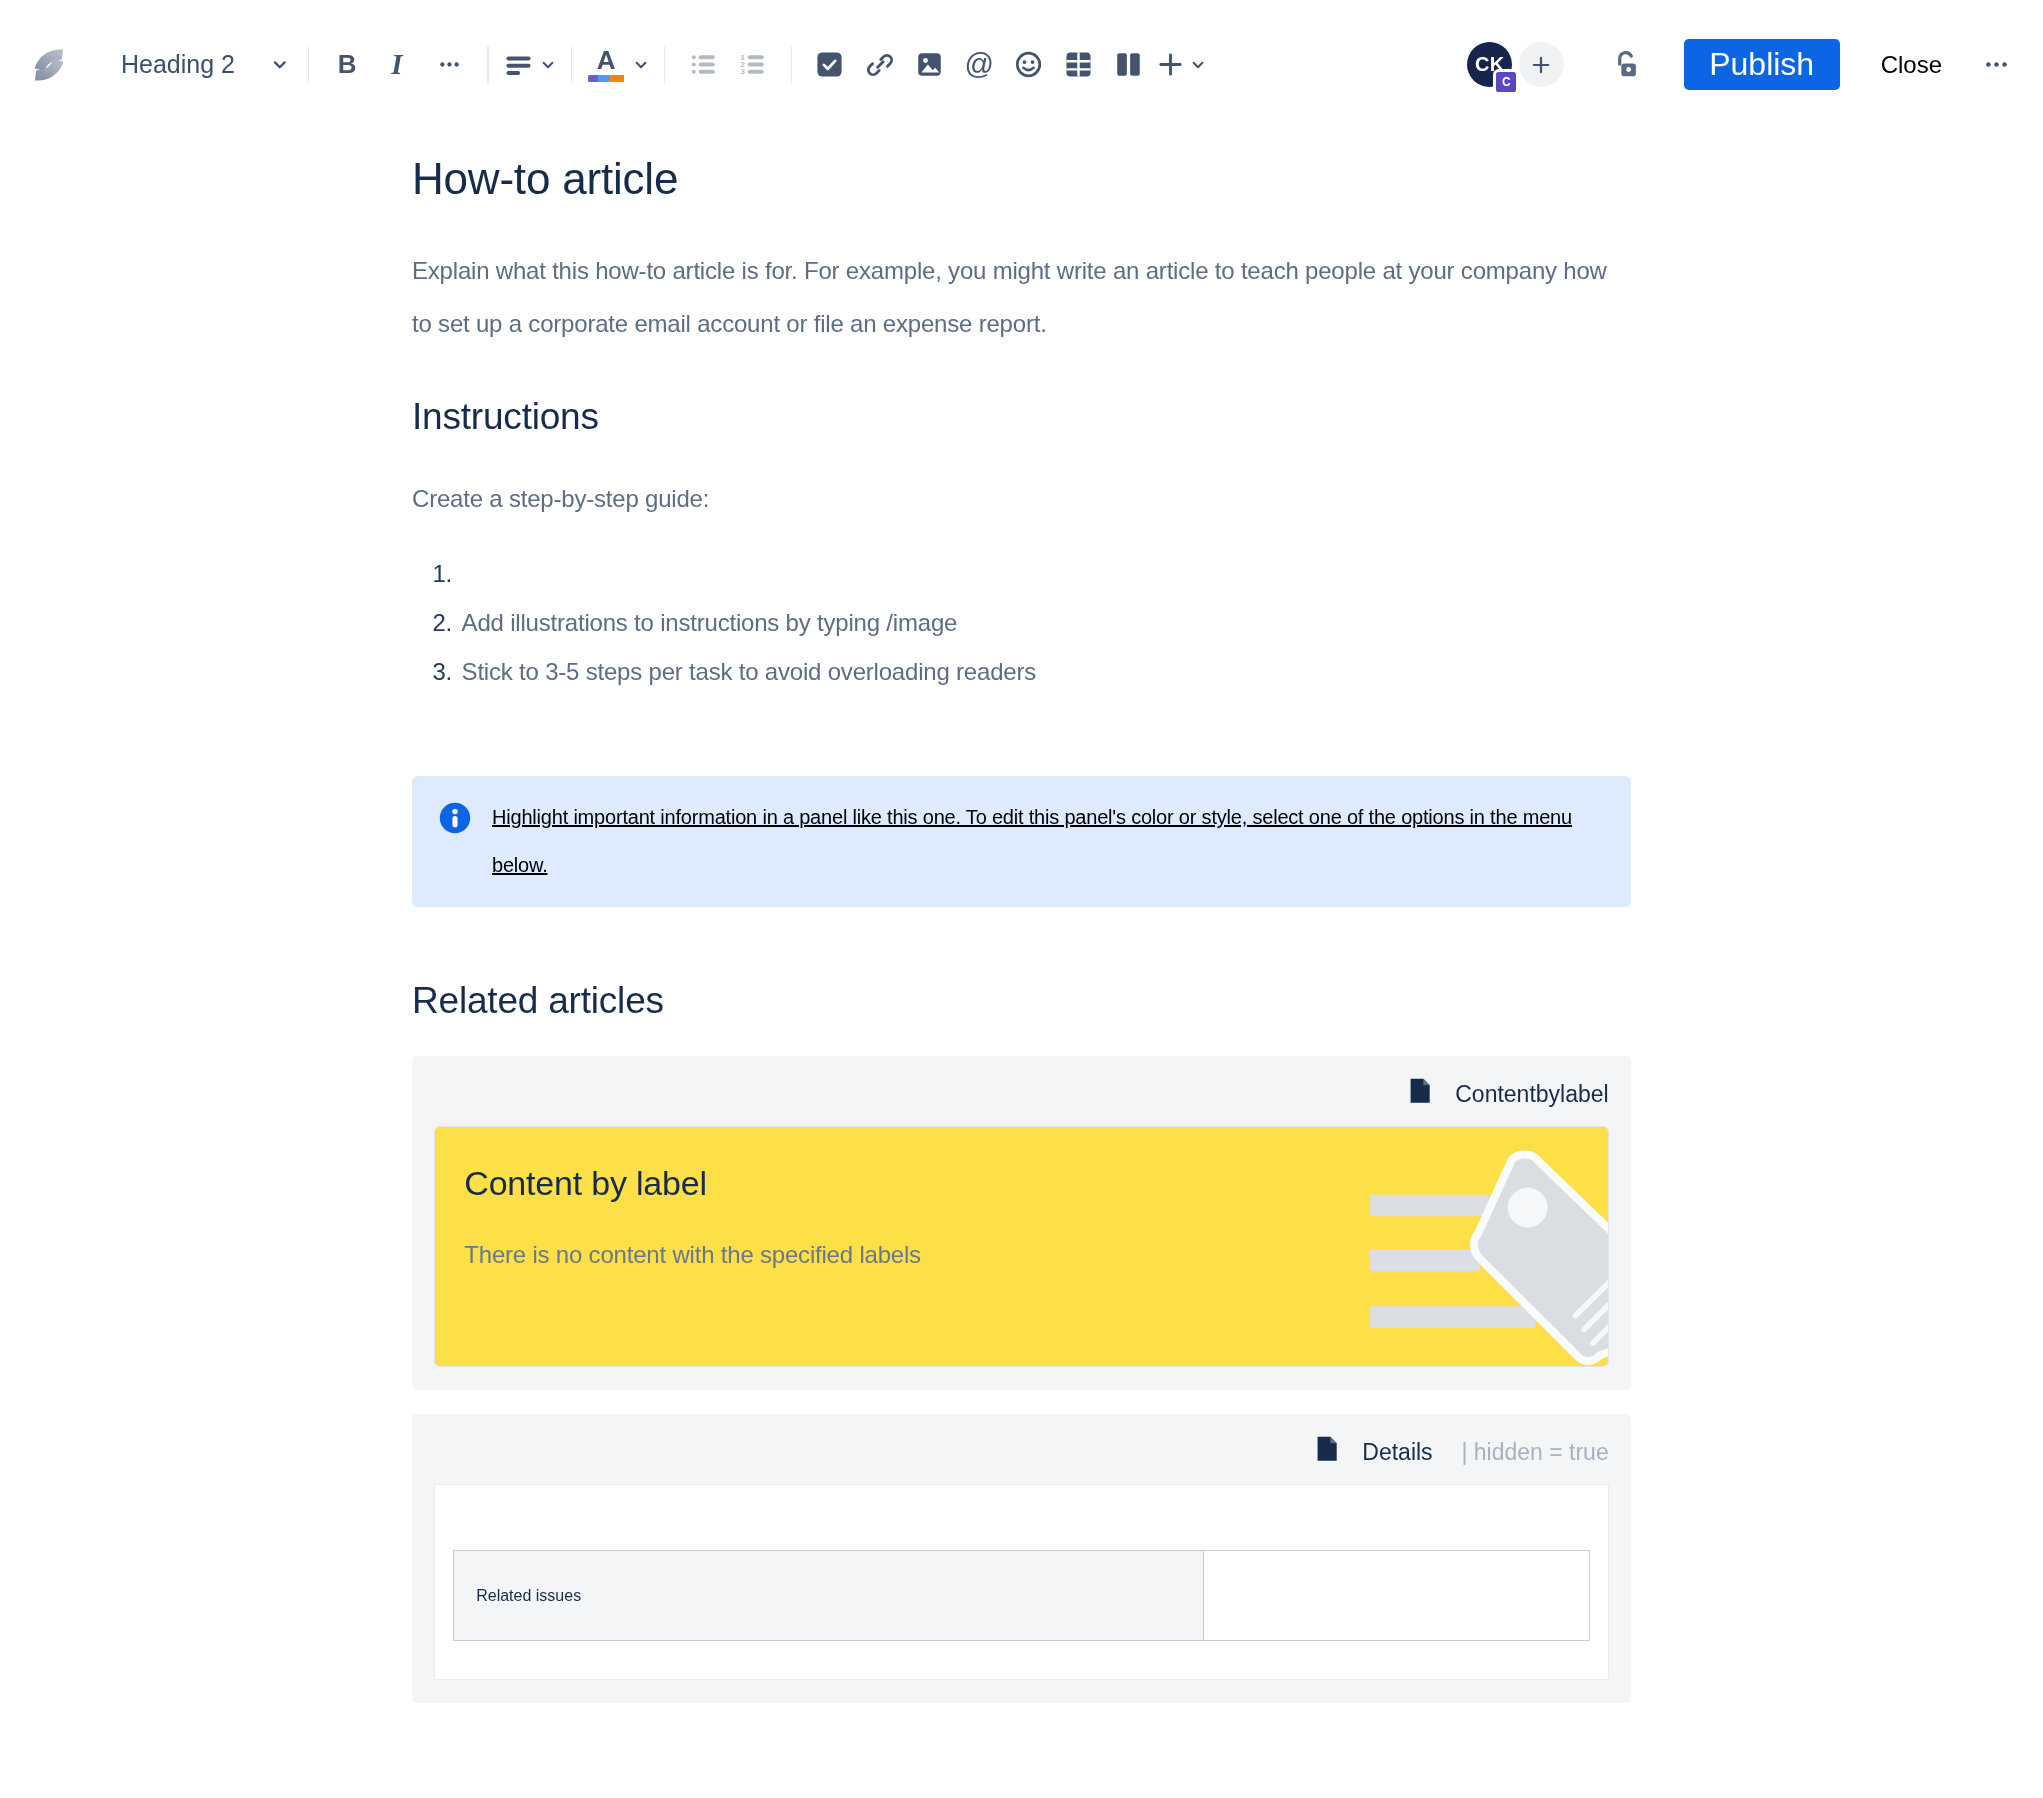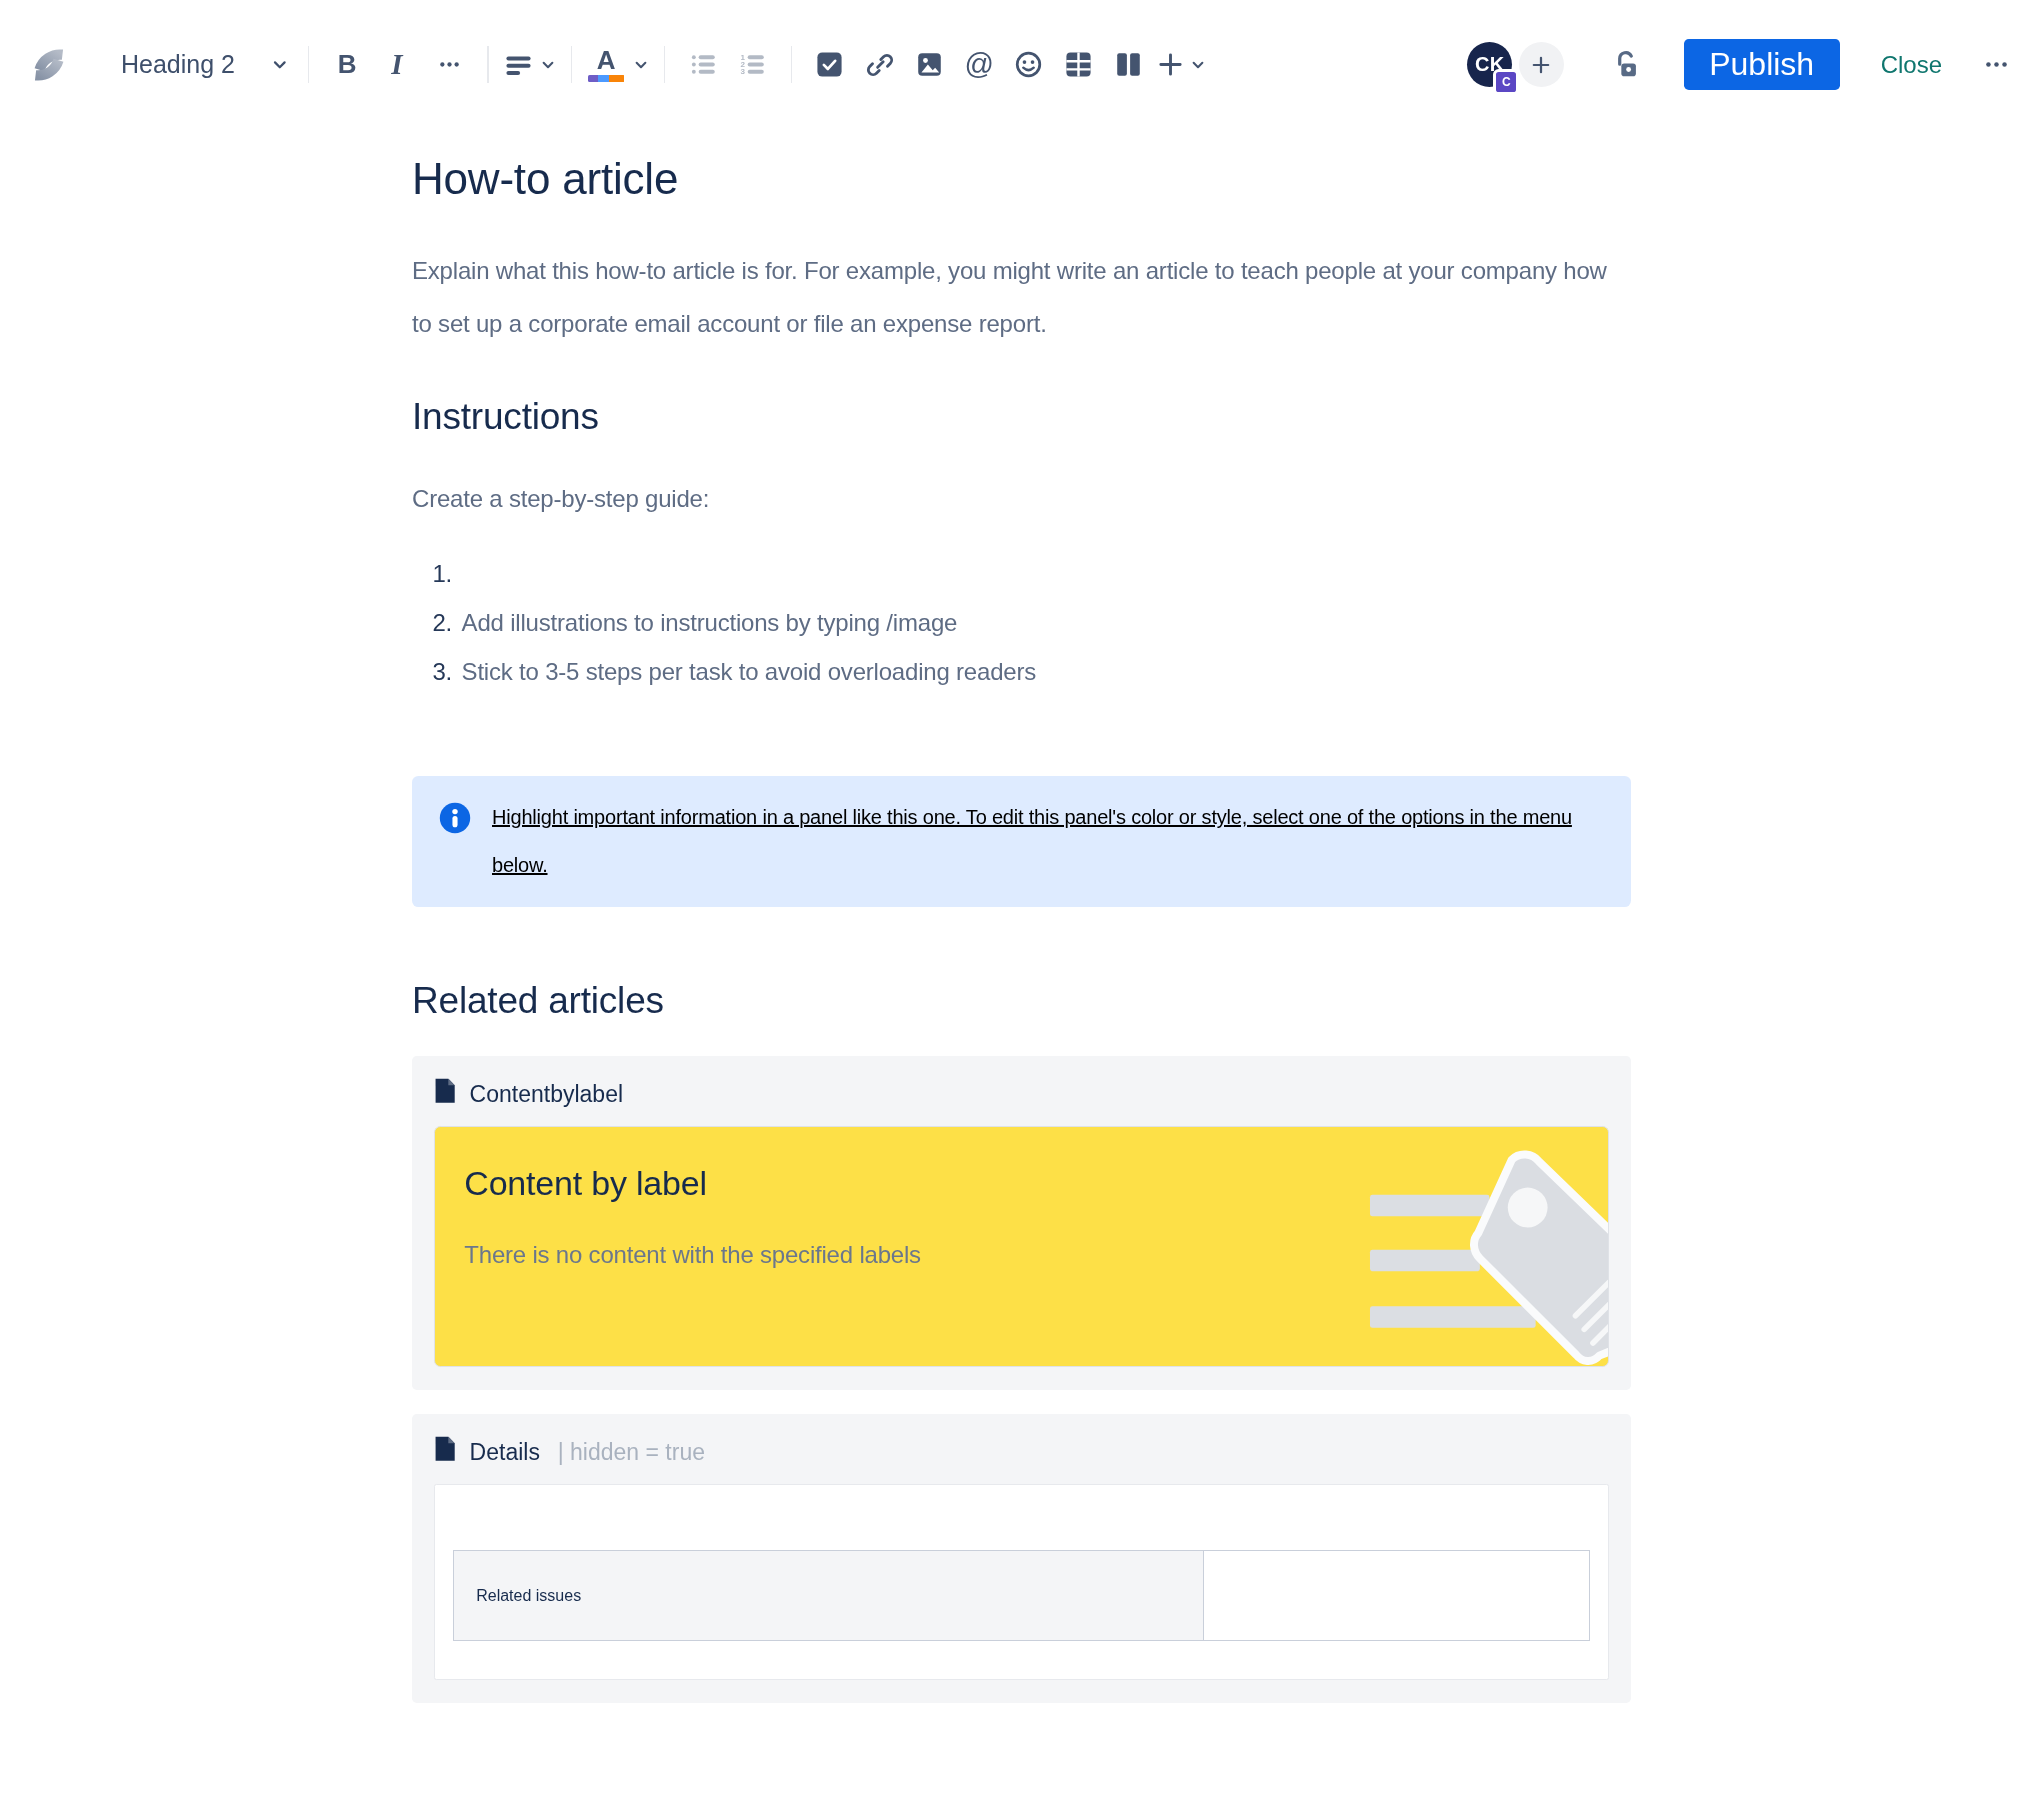--- a/index.html
+++ b/index.html
@@ -25,42 +25,42 @@
   .a-bar i{display:block;height:100%;}
   .a-bar .seg1{width:10.4px;background:#6E5DC6;}
   .a-bar .seg2{width:11.2px;background:#4C9AFF;}
   .a-bar .seg3{width:15px;background:#F98408;}
   .tb-right{margin-left:auto;display:flex;align-items:center;justify-content:space-between;}
   .avatar{width:45px;height:45px;border-radius:50%;background:#17254C;color:#fff;font-size:20px;font-weight:600;letter-spacing:0.4px;display:flex;align-items:center;justify-content:center;position:relative;flex:none;}
   .avatar-badge{position:absolute;right:-7.2px;bottom:-8px;width:20px;height:20px;border-radius:5.6px;background:#5B47C4;border:3.2px solid #fff;color:#fff;font-size:12px;font-weight:700;display:flex;align-items:center;justify-content:center;}
   .invite{width:45px;height:45px;border-radius:50%;background:#F1F2F4;color:#44546F;display:flex;align-items:center;justify-content:center;margin-left:6.4px;flex:none;}
   .lock-btn{margin-left:46px;color:#586A85;display:flex;}
   .publish-btn{margin-left:40px;height:51px;padding:0 25.5px;background:#0C66E4;color:#fff;border:none;border-radius:4.8px;font-size:32px;font-weight:500;font-family:"Liberation Sans",sans-serif;cursor:pointer;}
-  .close-btn{margin-left:41px;font-size:24px;color:#0f766e;cursor:pointer;}
+  .close-btn{margin-left:41px;font-size:24px;color:#000000;cursor:pointer;}
   .more-right{margin-left:40px;color:#44546F;display:flex;cursor:pointer;}
   
   .content{width:1219px;margin:0 auto;}
   .page-title{margin-top:45px;font-size:44px;line-height:57px;font-weight:500;color:#172B4D;letter-spacing:-0.2px;}
   .body-p{font-size:24px;line-height:53px;color:#5E6C84;letter-spacing:-0.2px;}
   .intro{margin-top:37px;}
   .h2{font-size:37px;line-height:48px;font-weight:500;color:#172B4D;letter-spacing:-0.2px;}
   .instructions-h{margin-top:43px;}
   .lead{margin-top:24px;}
   .steps{margin:11.2px 0 0;padding:0;list-style:none;}
   .steps li{display:flex;font-size:24px;line-height:49px;color:#5E6C84;letter-spacing:-0.2px;}
   .li-marker{color:#253858;width:40px;text-align:right;margin-right:9.6px;flex:none;}
   .info-panel{margin-top:80px;background:#DEEBFF;border-radius:6.4px;padding:17.6px 32px 17.6px 27px;display:flex;gap:21px;}
   .info-icon{flex:none;margin-top:8.8px;}
   .info-text{font-size:20px;line-height:48px;color:#000000;letter-spacing:-0.2px;text-decoration:underline;}
   .related-h{margin-top:70px;}
   .related-p{margin-top:19px;}
   
   .macro{margin-top:16px;background:#F4F5F7;border-radius:4.8px;padding:22.3px;}
   .macro + .macro{margin-top:24px;}
-  .macro-header{display:flex;align-items:center;gap:13px;font-size:23px;font-weight:500;color:#172B4D;line-height:30px;}
+  .macro-header{display:flex;align-items:center;gap:24px;font-size:23px;font-weight:500;color:#172B4D;line-height:30px;justify-content:flex-end;}
   .macro-params{color:#A9B2BF;font-weight:400;font-size:23px;margin-left:4.8px;}
   .cbl-card{margin-top:16px;background:#fde047;border:1.6px solid #DFE2E7;border-radius:6.4px;height:241px;box-sizing:border-box;position:relative;overflow:hidden;padding:37px 0 0 29px;}
   .cbl-title{font-size:34px;font-weight:500;color:#172B4D;letter-spacing:-0.2px;}
   .cbl-empty{margin-top:38px;font-size:24px;color:#6B778C;letter-spacing:-0.2px;}
   .cbl-art{position:absolute;right:-1.6px;bottom:-3.2px;width:263px;height:223px;}
   .details-card{margin-top:16px;background:#fff;border:0.8px solid #E7E9ED;border-radius:2.4px;padding:65px 17.6px 38px;}
   .details-table{width:100%;border-collapse:collapse;}
   .details-table th{width:66%;background:#F4F5F7;border:1.6px solid #C9CFDA;height:89px;padding:0 22.3px;text-align:left;font-size:16px;font-weight:400;color:#172B4D;}
   .details-table td{border:1.6px solid #C9CFDA;background:#fff;}
 </style>

